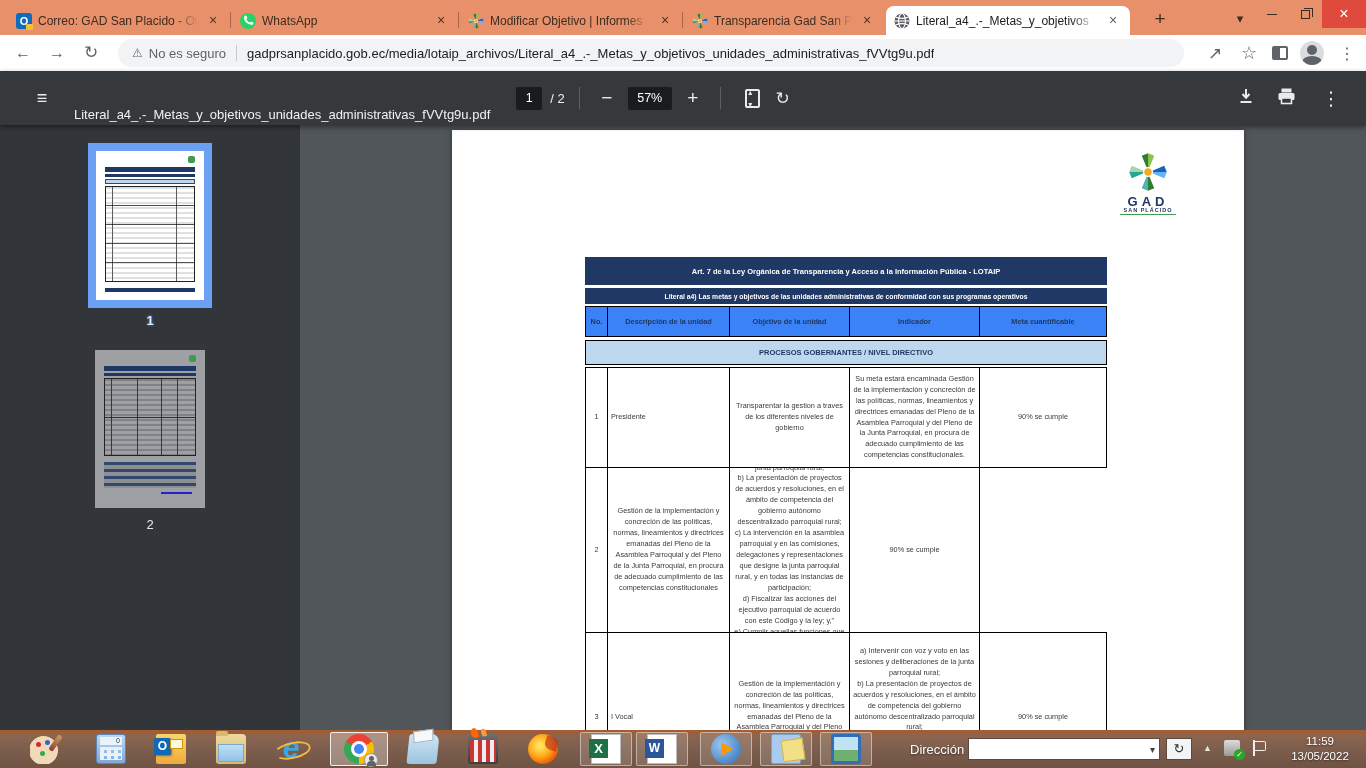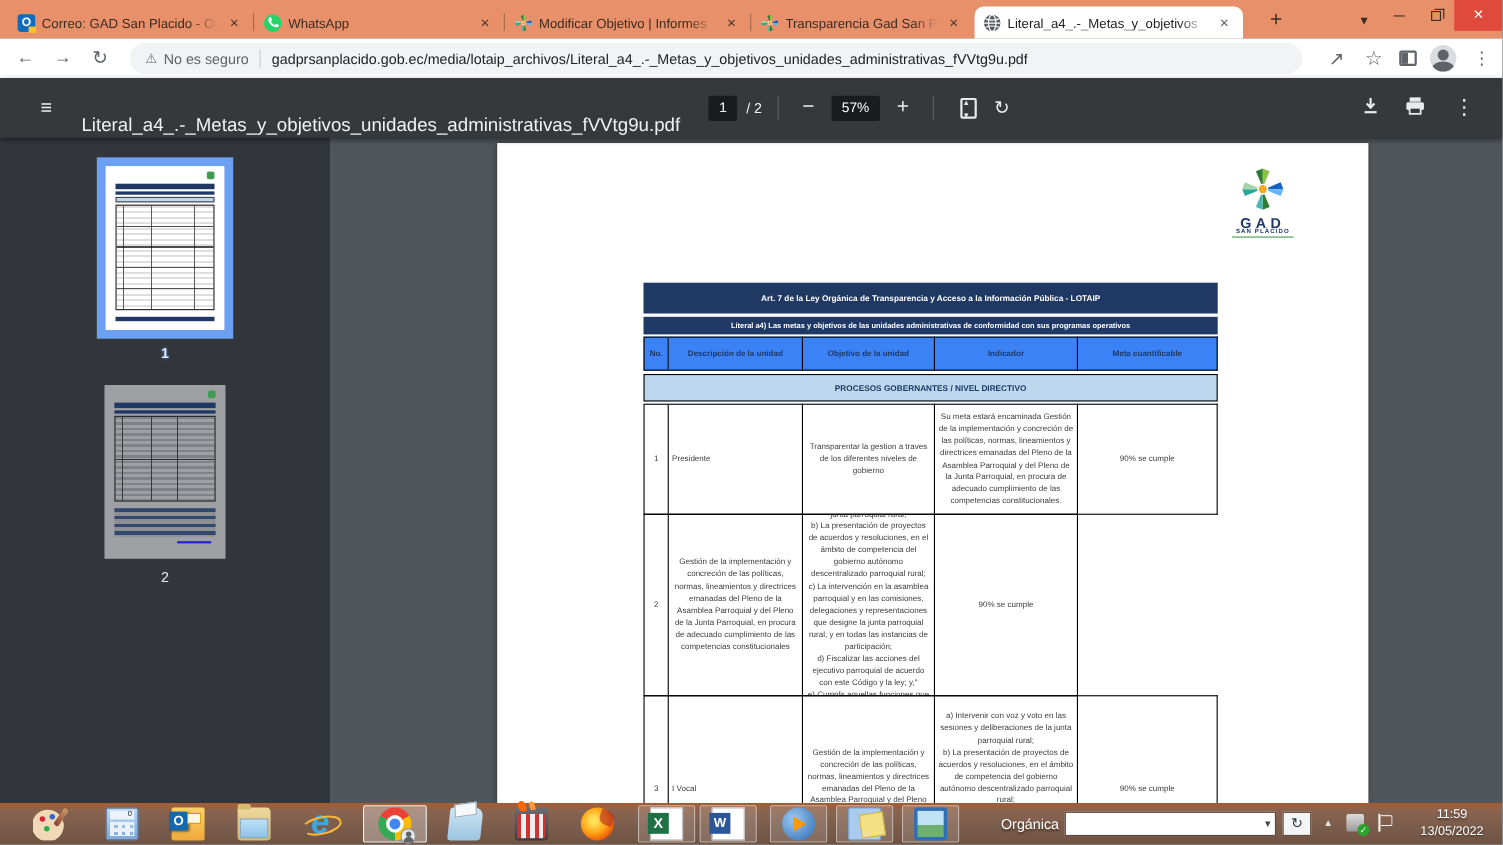--- a/index.html
+++ b/index.html
@@ -38,21 +38,21 @@
   .panel-ico { width:16px; height:14px; border:2px solid #5F6368; border-radius:2px; position:relative; }
   .panel-ico::before { content:""; position:absolute; left:0; top:0; width:6px; height:10px; background:#5F6368; }
   .avatar { width:24px; height:24px; border-radius:50%; background:#DADCE0; position:relative; overflow:hidden; }
   .avatar::before { content:""; position:absolute; left:7px; top:4px; width:10px; height:10px; border-radius:50%; background:#5F6368; }
   .avatar::after { content:""; position:absolute; left:2px; top:15px; width:20px; height:12px; border-radius:50% 50% 0 0; background:#5F6368; }
 
   
   .pdfbar { position:absolute; left:0; top:71px; width:1366px; height:54px; background:#35393C; color:#F1F1F1; box-shadow:0 2px 5px rgba(0,0,0,.45); z-index:5; }
   .pdfbar .row { position:absolute; left:0; top:0; right:0; bottom:0; display:flex; align-items:center; }
   .pdf-burger { margin-left:30px; font-size:18px; color:#E8EAED; width:24px; text-align:center;}
-  .pdf-title { margin-left:20px; font-size:17px; white-space:nowrap;margin-top:32px; }
+  .pdf-title { margin-left:20px; font-size:13px; white-space:nowrap;margin-top:32px; }
   .pgbox,.zoombox { background:#191B1C; border-radius:2px; text-align:center; font-size:12.5px; color:#fff; }
   .pgbox { width:26px; height:23px; line-height:23px; margin-left:26px; }
   .pgtotal { margin-left:8px; font-size:13px; }
   .vsep { width:1px; height:22px; background:#5c6063; margin:0 14px; }
   .pdf-glyph { font-size:19px; width:26px; text-align:center; color:#E8EAED; }
   .zoombox { width:44px; height:23px; line-height:23px; margin:0 8px; }
   .fit-ico { width:15px; height:19px; border:2px solid #E8EAED; border-radius:2px; position:relative; margin:0 10px;}
   .fit-ico::before { content:"▴"; position:absolute; left:1.5px; top:-3px; font-size:8px; color:#E8EAED;}
   .fit-ico::after { content:"▾"; position:absolute; left:1.5px; bottom:-3px; font-size:8px; color:#E8EAED;}
   .pdf-right { position:absolute; right:22px; top:0; height:54px; display:flex; align-items:center; gap:22px; }
@@ -407,21 +407,21 @@
     <div class="tb-slot open" style="left:700px;width:52px">
         <span class="ic ic-wmp"></span>
       </div>
     <div class="tb-slot open" style="left:760px;width:52px">
         <span class="ic ic-photos"></span>
       </div>
     <div class="tb-slot open" style="left:820px;width:52px">
         <span class="ic ic-snip"></span>
       </div>
 
-    <div class="tb-addr-label">Orgánica</div>
+    <div class="tb-addr-label">Dirección</div>
     <div class="tb-input">
       <span class="chev">▾</span>
     </div>
     <div class="tb-refresh">↻</div>
     <span class="tray-up">▲</span>
     <span class="tray-usb"></span>
     <span class="tray-flag"></span>
     <div class="tb-clock">
       <div>11:59</div>
       <div>13/05/2022</div>

